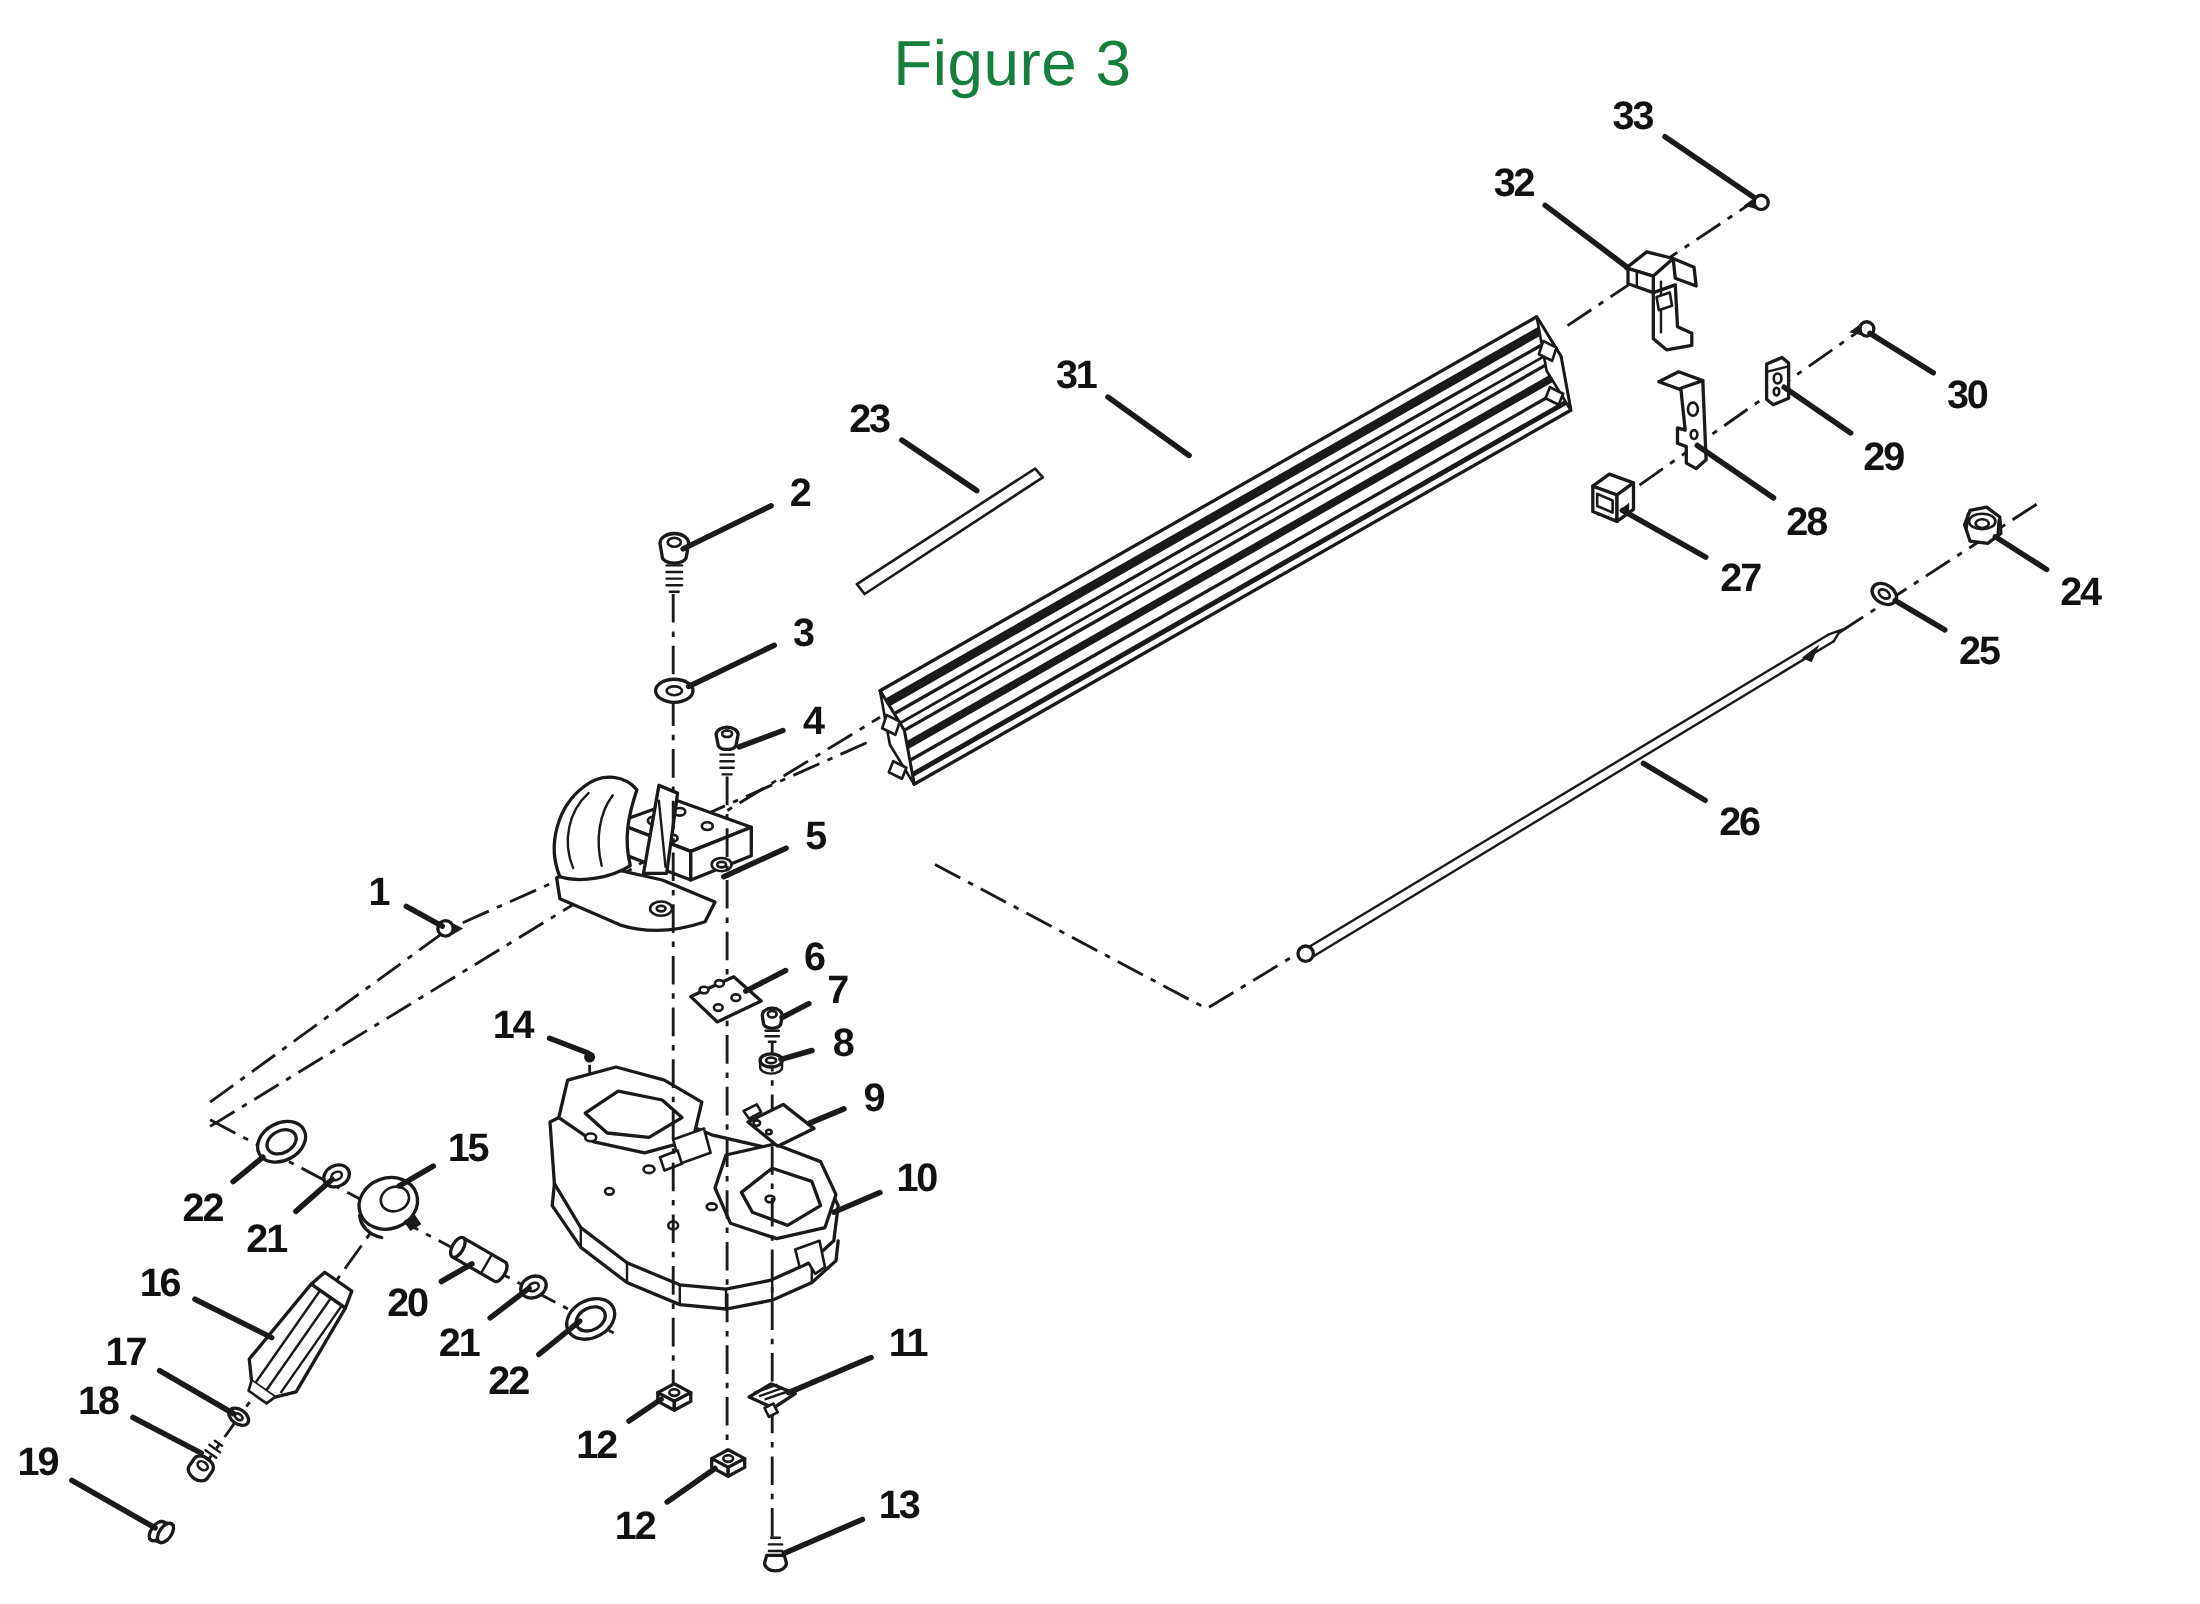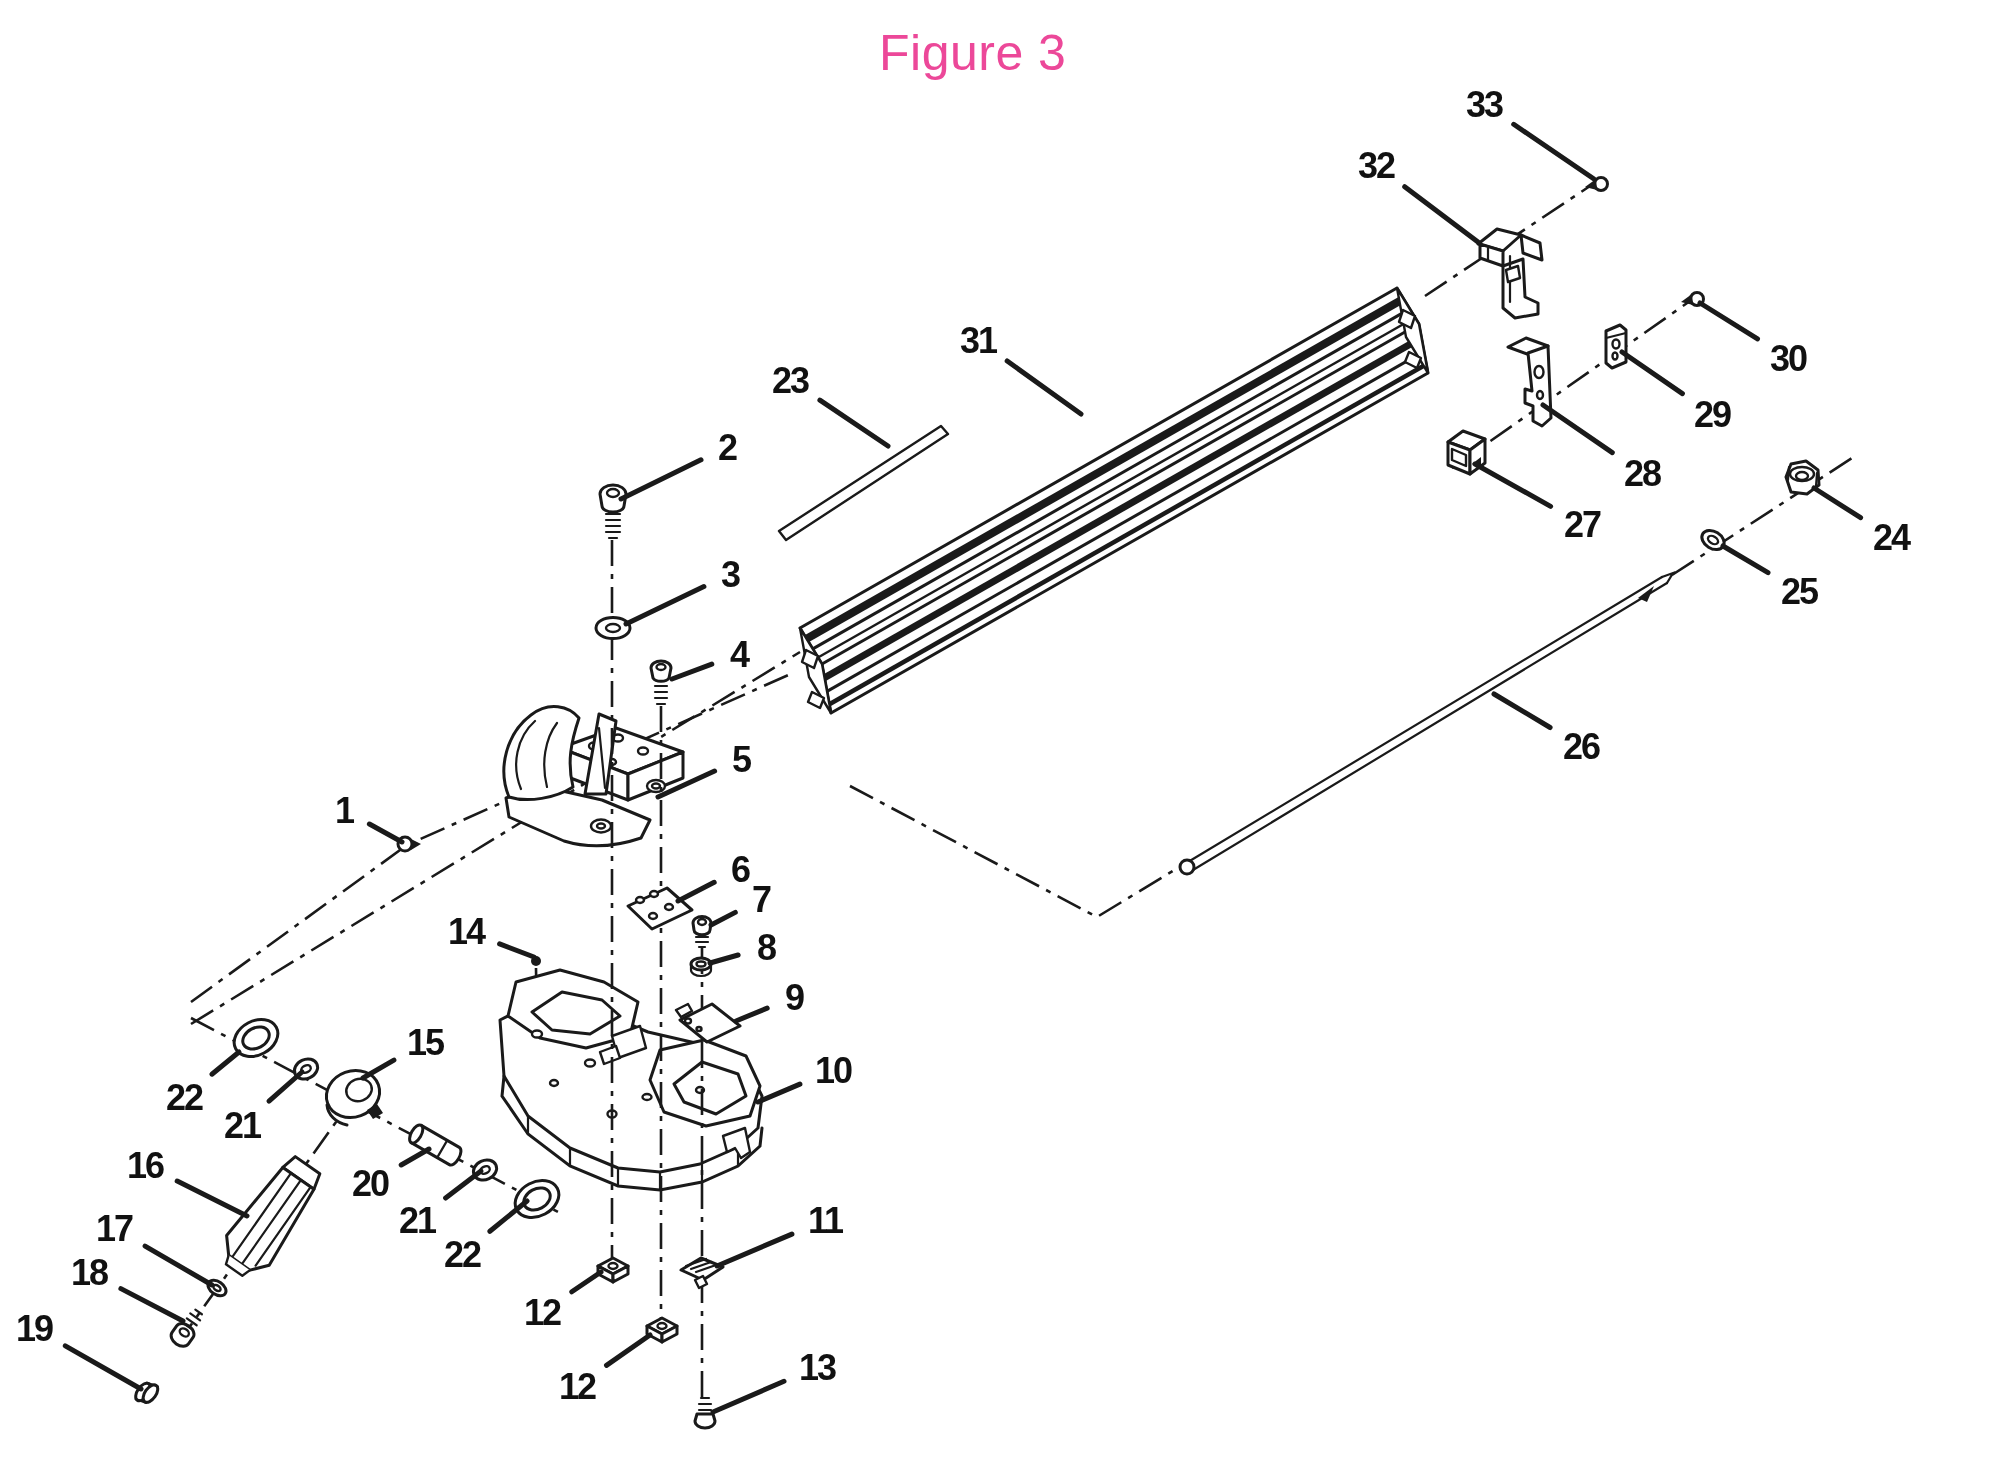--- a/index.html
+++ b/index.html
@@ -1,19 +1,19 @@
 <!DOCTYPE html>
 <html><head>
 <meta charset="utf-8">
 <style>
   html,body{margin:0;padding:0;background:#ffffff;}
   .stage{position:relative;width:2000px;height:1458px;background:#ffffff;overflow:hidden;
          font-family:"Liberation Sans", sans-serif;}
-  .fig-title{position:absolute;left:879px;top:24px;font-size:50px;font-weight:400;
-             color:#ec4899;letter-spacing:0.5px;white-space:nowrap;}
+  .fig-title{position:absolute;left:812px;top:24px;font-size:58px;font-weight:400;
+             color:#15803d;letter-spacing:0.5px;white-space:nowrap;}
   svg{position:absolute;left:0;top:0;}
   .p  {fill:#ffffff;stroke:#1a1a1a;stroke-width:3;stroke-linejoin:round;stroke-linecap:round;}
   .p2 {fill:#ffffff;stroke:#1a1a1a;stroke-width:2.4;stroke-linejoin:round;}
   .ln {fill:none;stroke:#1a1a1a;stroke-width:3;stroke-linecap:round;}
   .ln2{fill:none;stroke:#1a1a1a;stroke-width:2.2;stroke-linecap:round;}
   .hv {fill:none;stroke:#1a1a1a;stroke-linecap:butt;}
   .axis{fill:none;stroke:#1a1a1a;stroke-width:2.6;stroke-dasharray:26 8 5 8;}
   .leader{stroke:#1a1a1a;stroke-width:5;stroke-linecap:round;}
   .callout{font-family:"Liberation Sans",sans-serif;font-size:36px;font-weight:bold;
            fill:#111;letter-spacing:-2px;}

